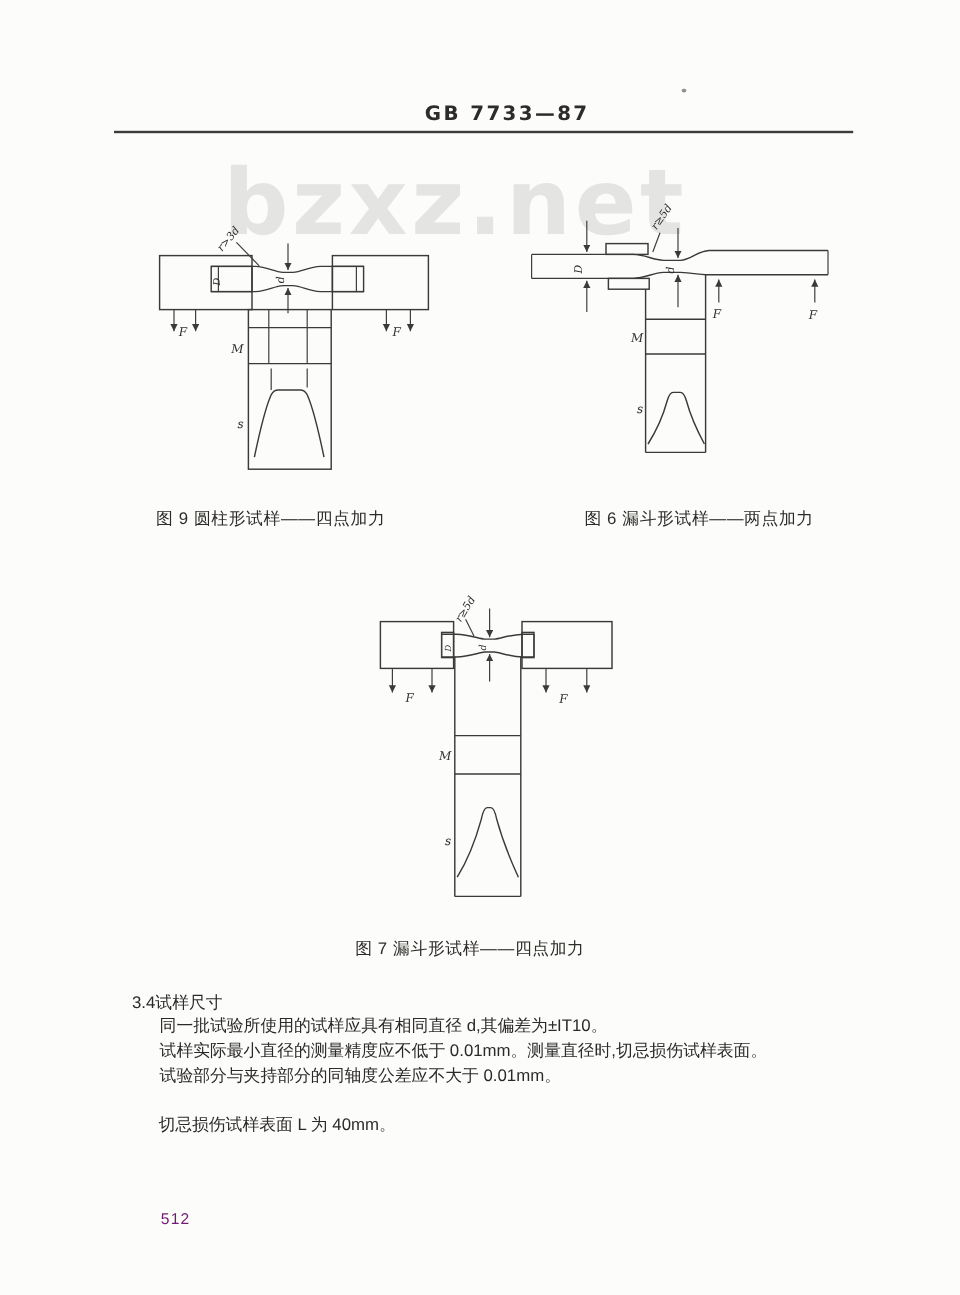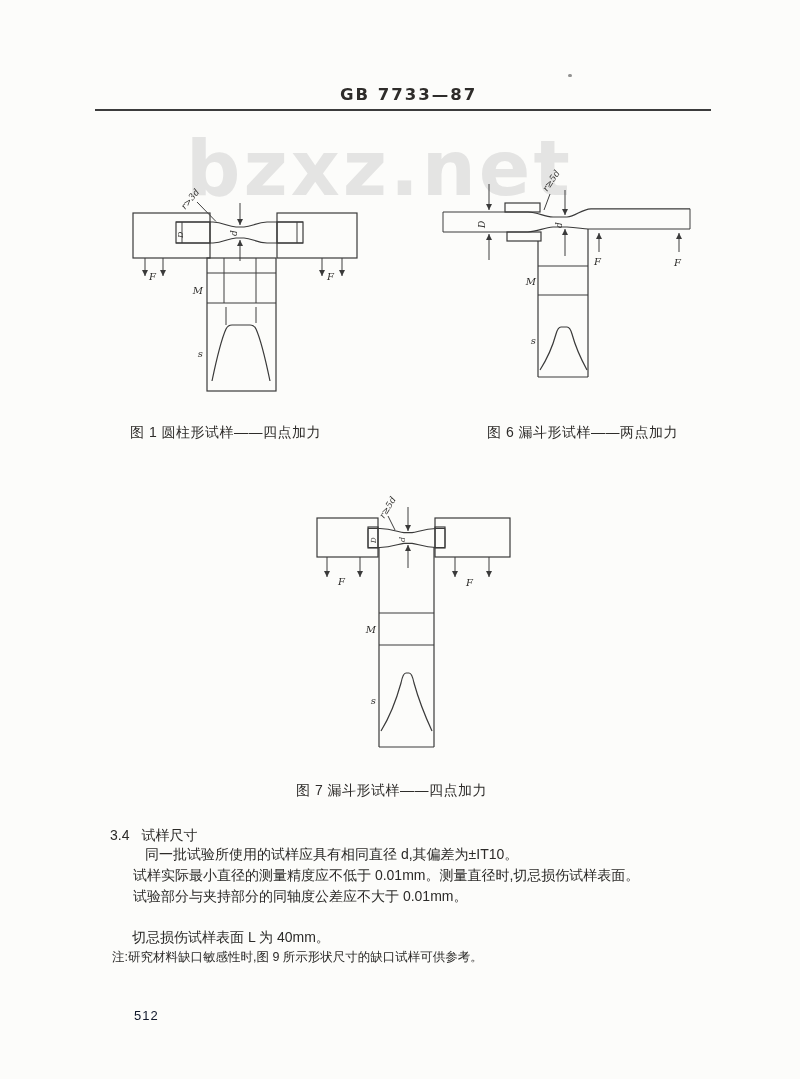--- a/index.html
+++ b/index.html
@@ -1,27 +1,27 @@
 <!DOCTYPE html>
 <html><head>
 <meta charset="utf-8">
 <style>
   html,body{margin:0;padding:0;}
   body{width:800px;height:1079px;background:#ffffff;font-family:"Liberation Sans","DejaVu Sans",sans-serif;}
   #page{position:relative;width:800px;height:1079px;background:#fcfcfa;overflow:hidden;color:#2b2a28;}
-  .hdr{position:absolute;left:340px;top:85px;font-size:16.5px;font-weight:bold;letter-spacing:2px;color:#2e2c2a;font-family:"DejaVu Sans",sans-serif;}
+  .hdr{position:absolute;left:354px;top:85px;font-size:16.5px;font-weight:bold;letter-spacing:2px;color:#2e2c2a;font-family:"DejaVu Sans",sans-serif;}
   .rule{position:absolute;left:95px;top:109px;width:616px;height:2px;background:#3c3c3c;}
   .wm{position:absolute;left:186px;top:124px;font-size:76px;font-weight:bold;letter-spacing:3px;color:#e4e4e3;font-family:"DejaVu Sans",sans-serif;z-index:0;user-select:none;}
   .dot{position:absolute;left:568px;top:74px;width:4px;height:3px;background:#777;border-radius:2px;opacity:.8;}
   .fig{position:absolute;z-index:2;}
   .cap{position:absolute;z-index:2;font-size:14px;letter-spacing:.5px;color:#2e2c2a;white-space:nowrap;}
   .bl{position:absolute;z-index:2;font-size:14px;color:#2b2a28;white-space:nowrap;}
   .note{font-size:12.5px;}
-  .sec-no{margin-right:12px;}
-  .pgnum{position:absolute;left:134px;top:1008px;font-size:13px;letter-spacing:1px;color:#0f172a;}
+  .sec-no{}
+  .pgnum{position:absolute;left:134px;top:1008px;font-size:13px;letter-spacing:1px;color:#701a75;}
   svg text{fill:#2f2e2c;font-family:"DejaVu Serif","Liberation Serif",serif;font-style:italic;}
   svg .ln{stroke:#3a3a3a;stroke-width:1.2;fill:none;}
   svg .thin{stroke:#3f3f3f;stroke-width:1;fill:none;}
 </style>
 </head>
 <body>
 
 <div id="page">
 
   <div class="hdr">GB 7733—87</div>
@@ -177,27 +177,26 @@
       <line class="ln" x1="134" y1="67" x2="134" y2="267"></line>
       <line class="ln" x1="79" y1="267" x2="134" y2="267"></line>
       <line class="ln" x1="79" y1="133" x2="134" y2="133"></line>
       <line class="ln" x1="79" y1="165" x2="134" y2="165"></line>
       <path class="ln" d="M81,251 C89,238 96,221 101,203 Q103,193 106,193 L109,193 Q112,193 114,203 C119,221 126,238 132,251"></path>
       <text font-size="10" text-anchor="end" x="76" y="153">M</text>
       <text font-size="10" text-anchor="end" x="76" y="224">s</text>
     </g>
   </svg>
 
-  <div class="cap" style="left:130px;top:424px;">图 1 圆柱形试样——四点加力</div>
+  <div class="cap" style="left:130px;top:424px;">图 9 圆柱形试样——四点加力</div>
   <div class="cap" style="left:487px;top:424px;">图 6 漏斗形试样——两点加力</div>
   <div class="cap" style="left:296px;top:782px;">图 7 漏斗形试样——四点加力</div>
 
   <div class="bl" style="left:110px;top:827px;">
     <span class="sec-no">3.4</span><span>试样尺寸</span>
   </div>
-  <div class="bl" style="left:133px;top:846px;margin-left:12px;">同一批试验所使用的试样应具有相同直径 d,其偏差为±IT10。</div>
+  <div class="bl" style="left:133px;top:846px;">同一批试验所使用的试样应具有相同直径 d,其偏差为±IT10。</div>
   <div class="bl" style="left:133px;top:867px;">试样实际最小直径的测量精度应不低于 0.01mm。测量直径时,切忌损伤试样表面。</div>
   <div class="bl" style="left:133px;top:888px;">试验部分与夹持部分的同轴度公差应不大于 0.01mm。</div>
   <div class="bl" style="left:132px;top:929px;">切忌损伤试样表面 L 为 40mm。</div>
-  <div class="bl note" style="left:112px;top:949px;">注:研究材料缺口敏感性时,图 9 所示形状尺寸的缺口试样可供参考。</div>
 
   <div class="pgnum">512</div>
 </div>
 
 </body></html>

